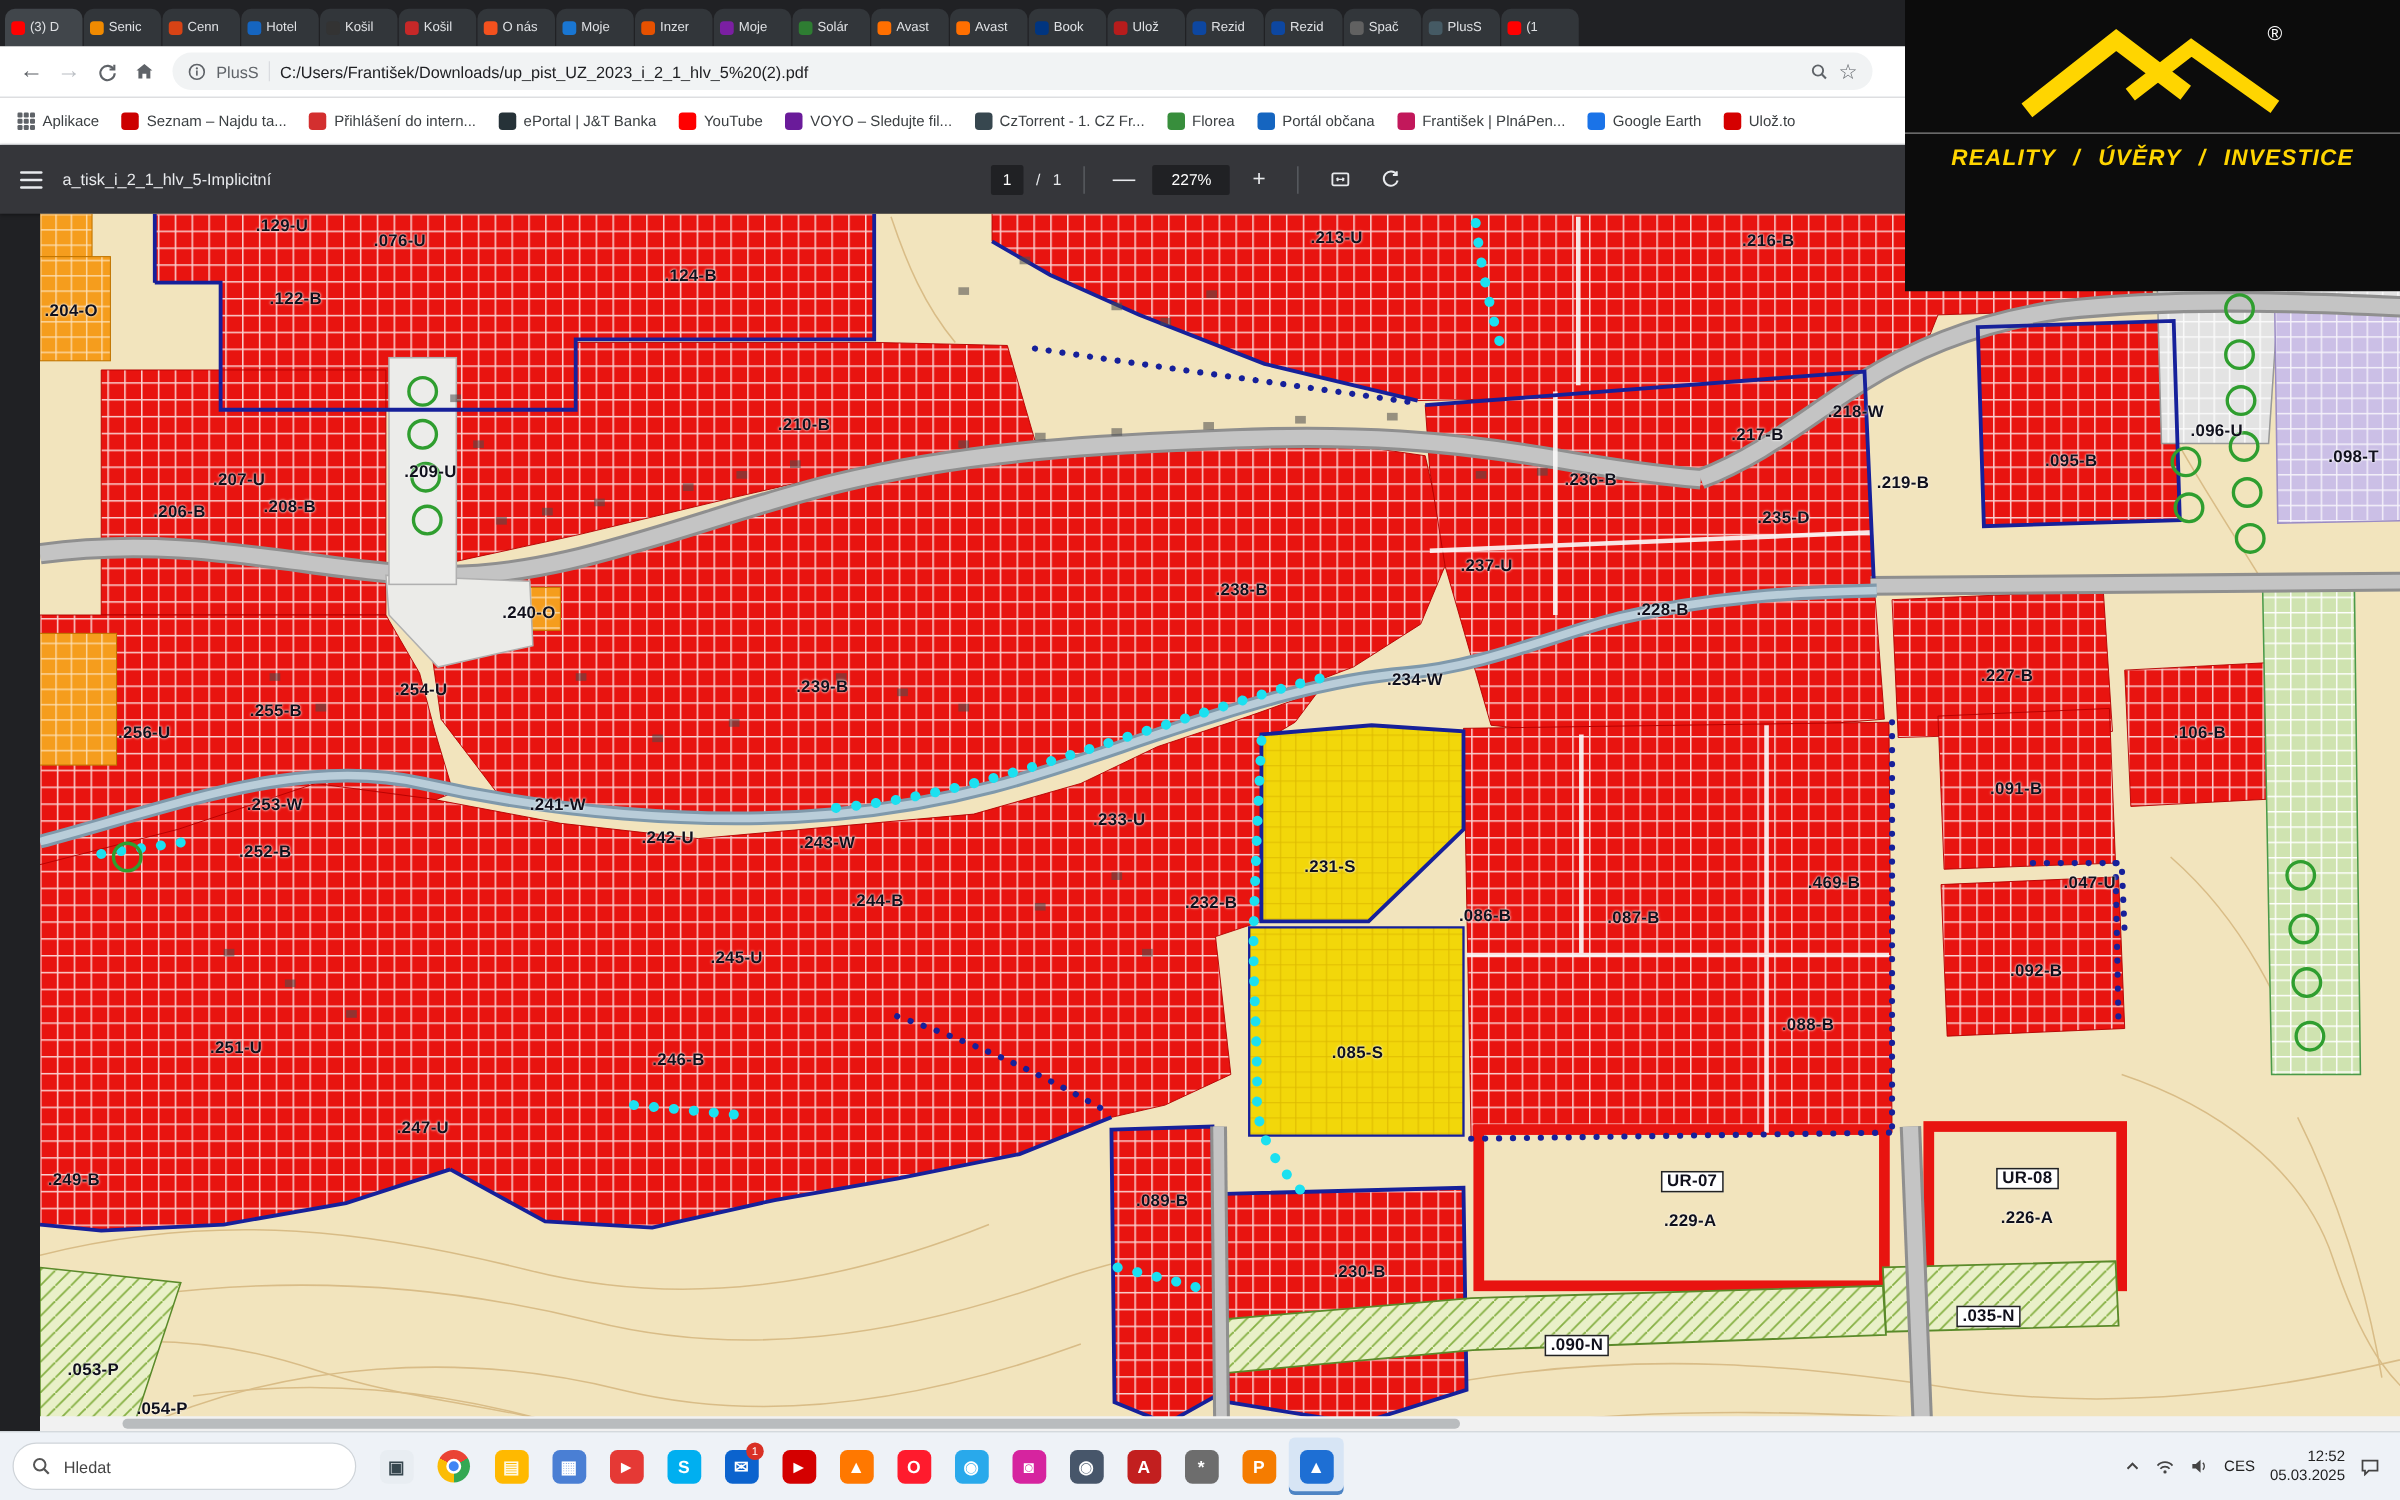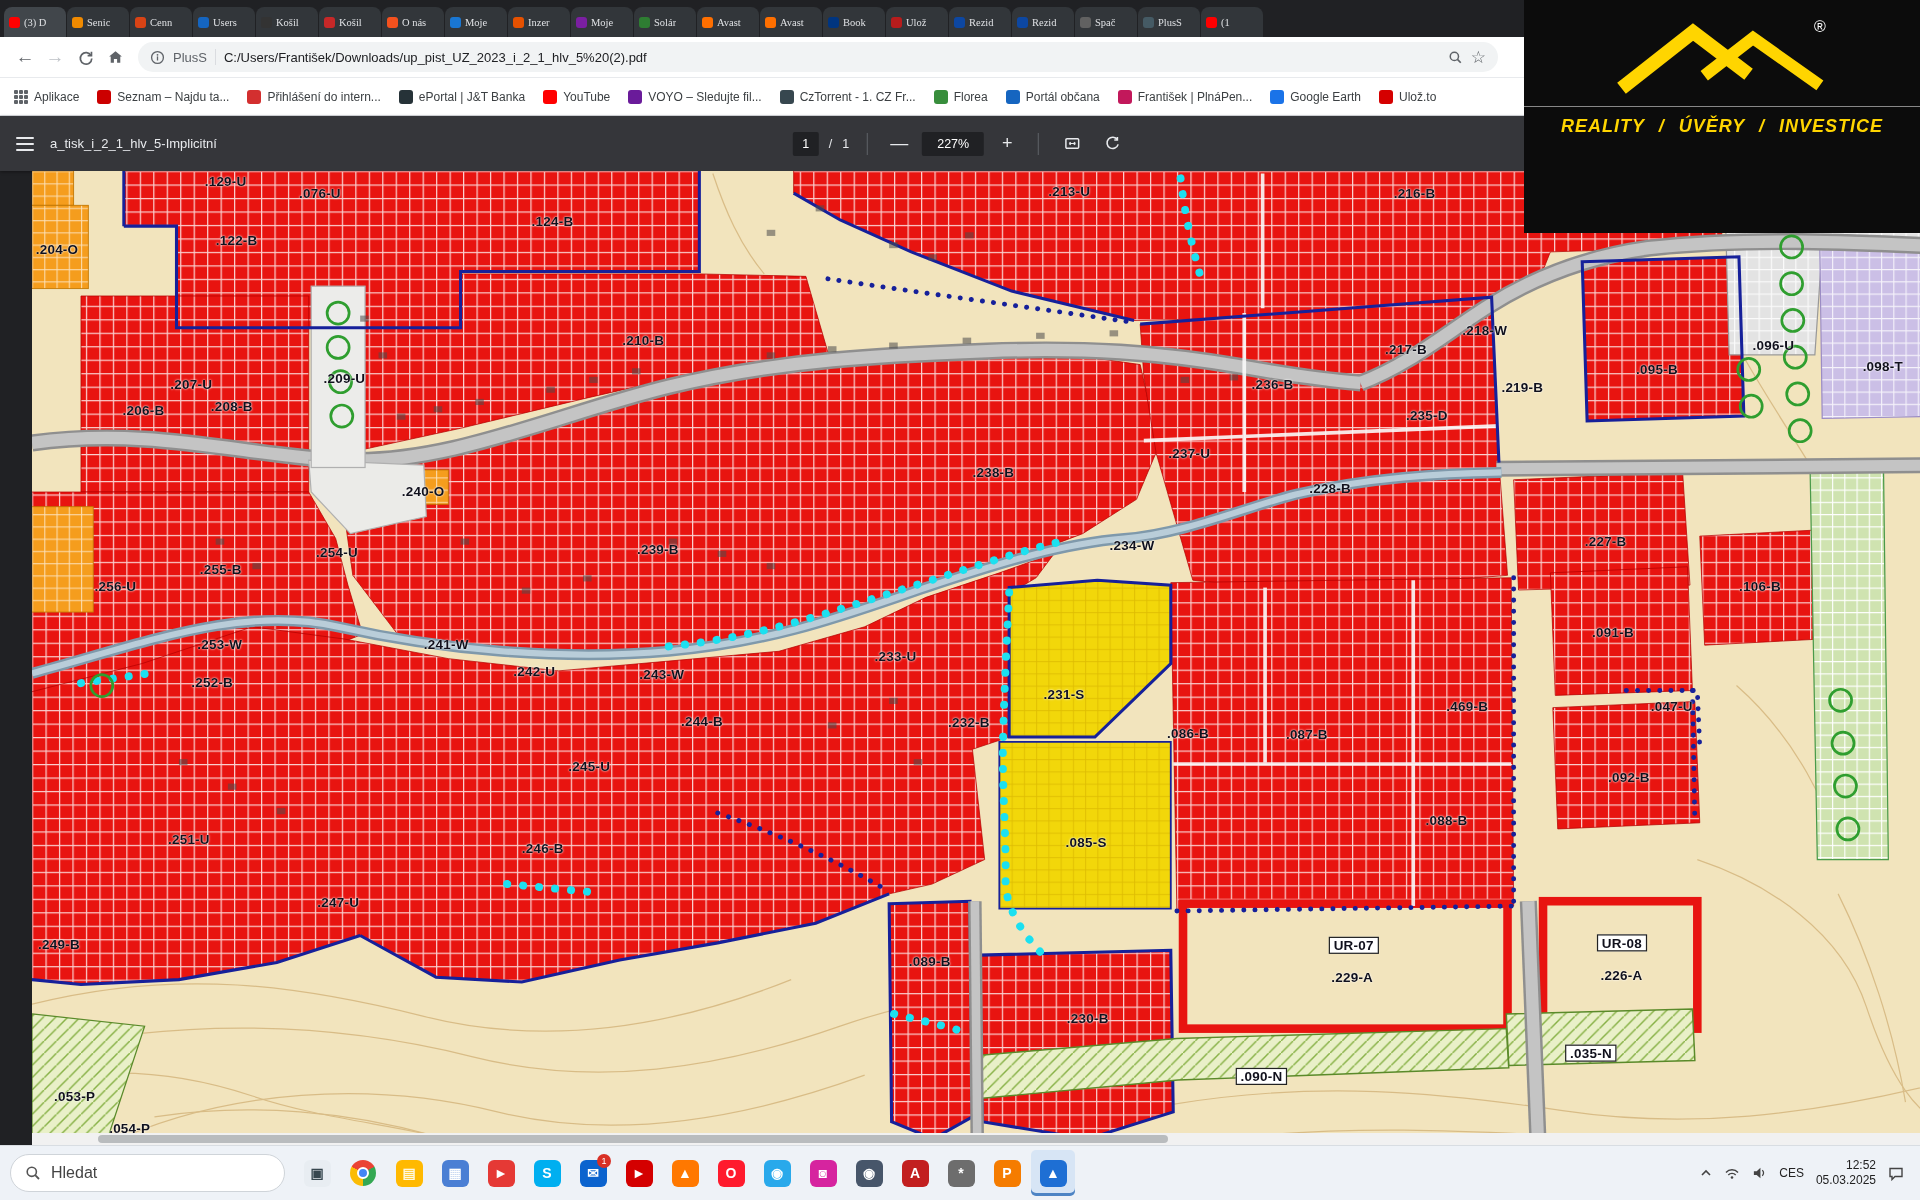--- a/index.html
+++ b/index.html
@@ -1,21 +1,21 @@
 <!DOCTYPE html>
 <html><head>
 <meta charset="utf-8">
 <style>
   html,body{margin:0;padding:0;width:1920px;height:1200px;overflow:hidden;
     font-family:"Liberation Sans",sans-serif;background:#202124;}
   .screen{position:relative;width:1920px;height:1200px;overflow:hidden;}
 
   
   .tabstrip{position:absolute;top:0;left:0;width:1881px;height:37px;background:#202124;
-    display:flex;align-items:flex-end;padding-left:4px;box-sizing:border-box;font-family:Liberation Serif, serif;}
+    display:flex;align-items:flex-end;padding-left:4px;box-sizing:border-box;}
   .tab{width:62px;height:30px;margin-right:1px;border-radius:8px 8px 0 0;background:#32363a;
     display:flex;align-items:center;gap:4px;padding:0 5px;box-sizing:border-box;flex:0 0 auto;cursor:pointer;}
   .tab.active{background:#41464b;}
   .tab .fav{width:11px;height:11px;border-radius:3px;flex:0 0 auto;}
   .tab .tlabel{font-size:10.5px;color:#dfe1e4;white-space:nowrap;overflow:hidden;text-overflow:ellipsis;}
 
   
   .toolbar{position:absolute;top:37px;left:0;width:1920px;height:41px;background:#ffffff;
     display:flex;align-items:center;padding:0 10px;box-sizing:border-box;border-bottom:1px solid #e8eaed;}
   .navbtn{width:30px;height:30px;display:flex;align-items:center;justify-content:center;border-radius:50%;
@@ -76,21 +76,21 @@
   .logo-title .w1{color:#ffffff;}
   .logo-title .w2{color:#ffd500;}
   .logo-tag{width:100%;margin-top:10px;border-top:1px solid #888;padding:9px 0 0 0;text-align:center;
     color:#ffd500;font-size:18px;font-weight:bold;font-style:italic;word-spacing:8px;letter-spacing:1px;}
 
   
   .taskbar{position:absolute;left:0;top:1145px;width:1920px;height:55px;background:#eef2f7;
     display:flex;align-items:center;padding:0 10px;box-sizing:border-box;border-top:1px solid #d8dde2;}
   .search{width:275px;height:38px;background:#ffffff;border:1px solid #cfd4d9;border-radius:19px;
     display:flex;align-items:center;gap:10px;padding:0 14px;box-sizing:border-box;cursor:text;flex:0 0 auto;}
-  .search span{font-size:16px;color:#444;}
+  .search span{font-size:13px;color:#444;}
   .tbicons{display:flex;align-items:center;margin-left:10px;gap:2px;}
   .tbic{width:44px;height:46px;display:flex;align-items:center;justify-content:center;border-radius:5px;
     cursor:pointer;position:relative;}
   .tbic.active{background:#d7e5f5;box-shadow:inset 0 -3px 0 #4d84c4;}
   .tbic .g{width:27px;height:27px;border-radius:6px;display:flex;align-items:center;justify-content:center;
     font-size:14px;font-weight:bold;}
   .tbic .badge{position:absolute;top:4px;right:4px;width:14px;height:14px;border-radius:50%;background:#d93025;
     color:#fff;font-size:9px;display:flex;align-items:center;justify-content:center;}
   .chrome-ball{width:26px;height:26px;border-radius:50%;position:relative;
     background:conic-gradient(from -60deg,#ea4335 0 120deg,#34a853 0 240deg,#fbbc05 0 360deg);}
@@ -113,21 +113,21 @@
       <div class="tab">
         <span class="fav" style="background: rgb(240, 138, 0);"></span>
         <span class="tlabel">Senic</span>
       </div>
       <div class="tab">
         <span class="fav" style="background: rgb(216, 67, 21);"></span>
         <span class="tlabel">Cenn</span>
       </div>
       <div class="tab">
         <span class="fav" style="background: rgb(21, 101, 192);"></span>
-        <span class="tlabel">Users</span>
+        <span class="tlabel">Hotel</span>
       </div>
       <div class="tab">
         <span class="fav" style="background: rgb(51, 51, 51);"></span>
         <span class="tlabel">Košil</span>
       </div>
       <div class="tab">
         <span class="fav" style="background: rgb(198, 40, 40);"></span>
         <span class="tlabel">Košil</span>
       </div>
       <div class="tab">

